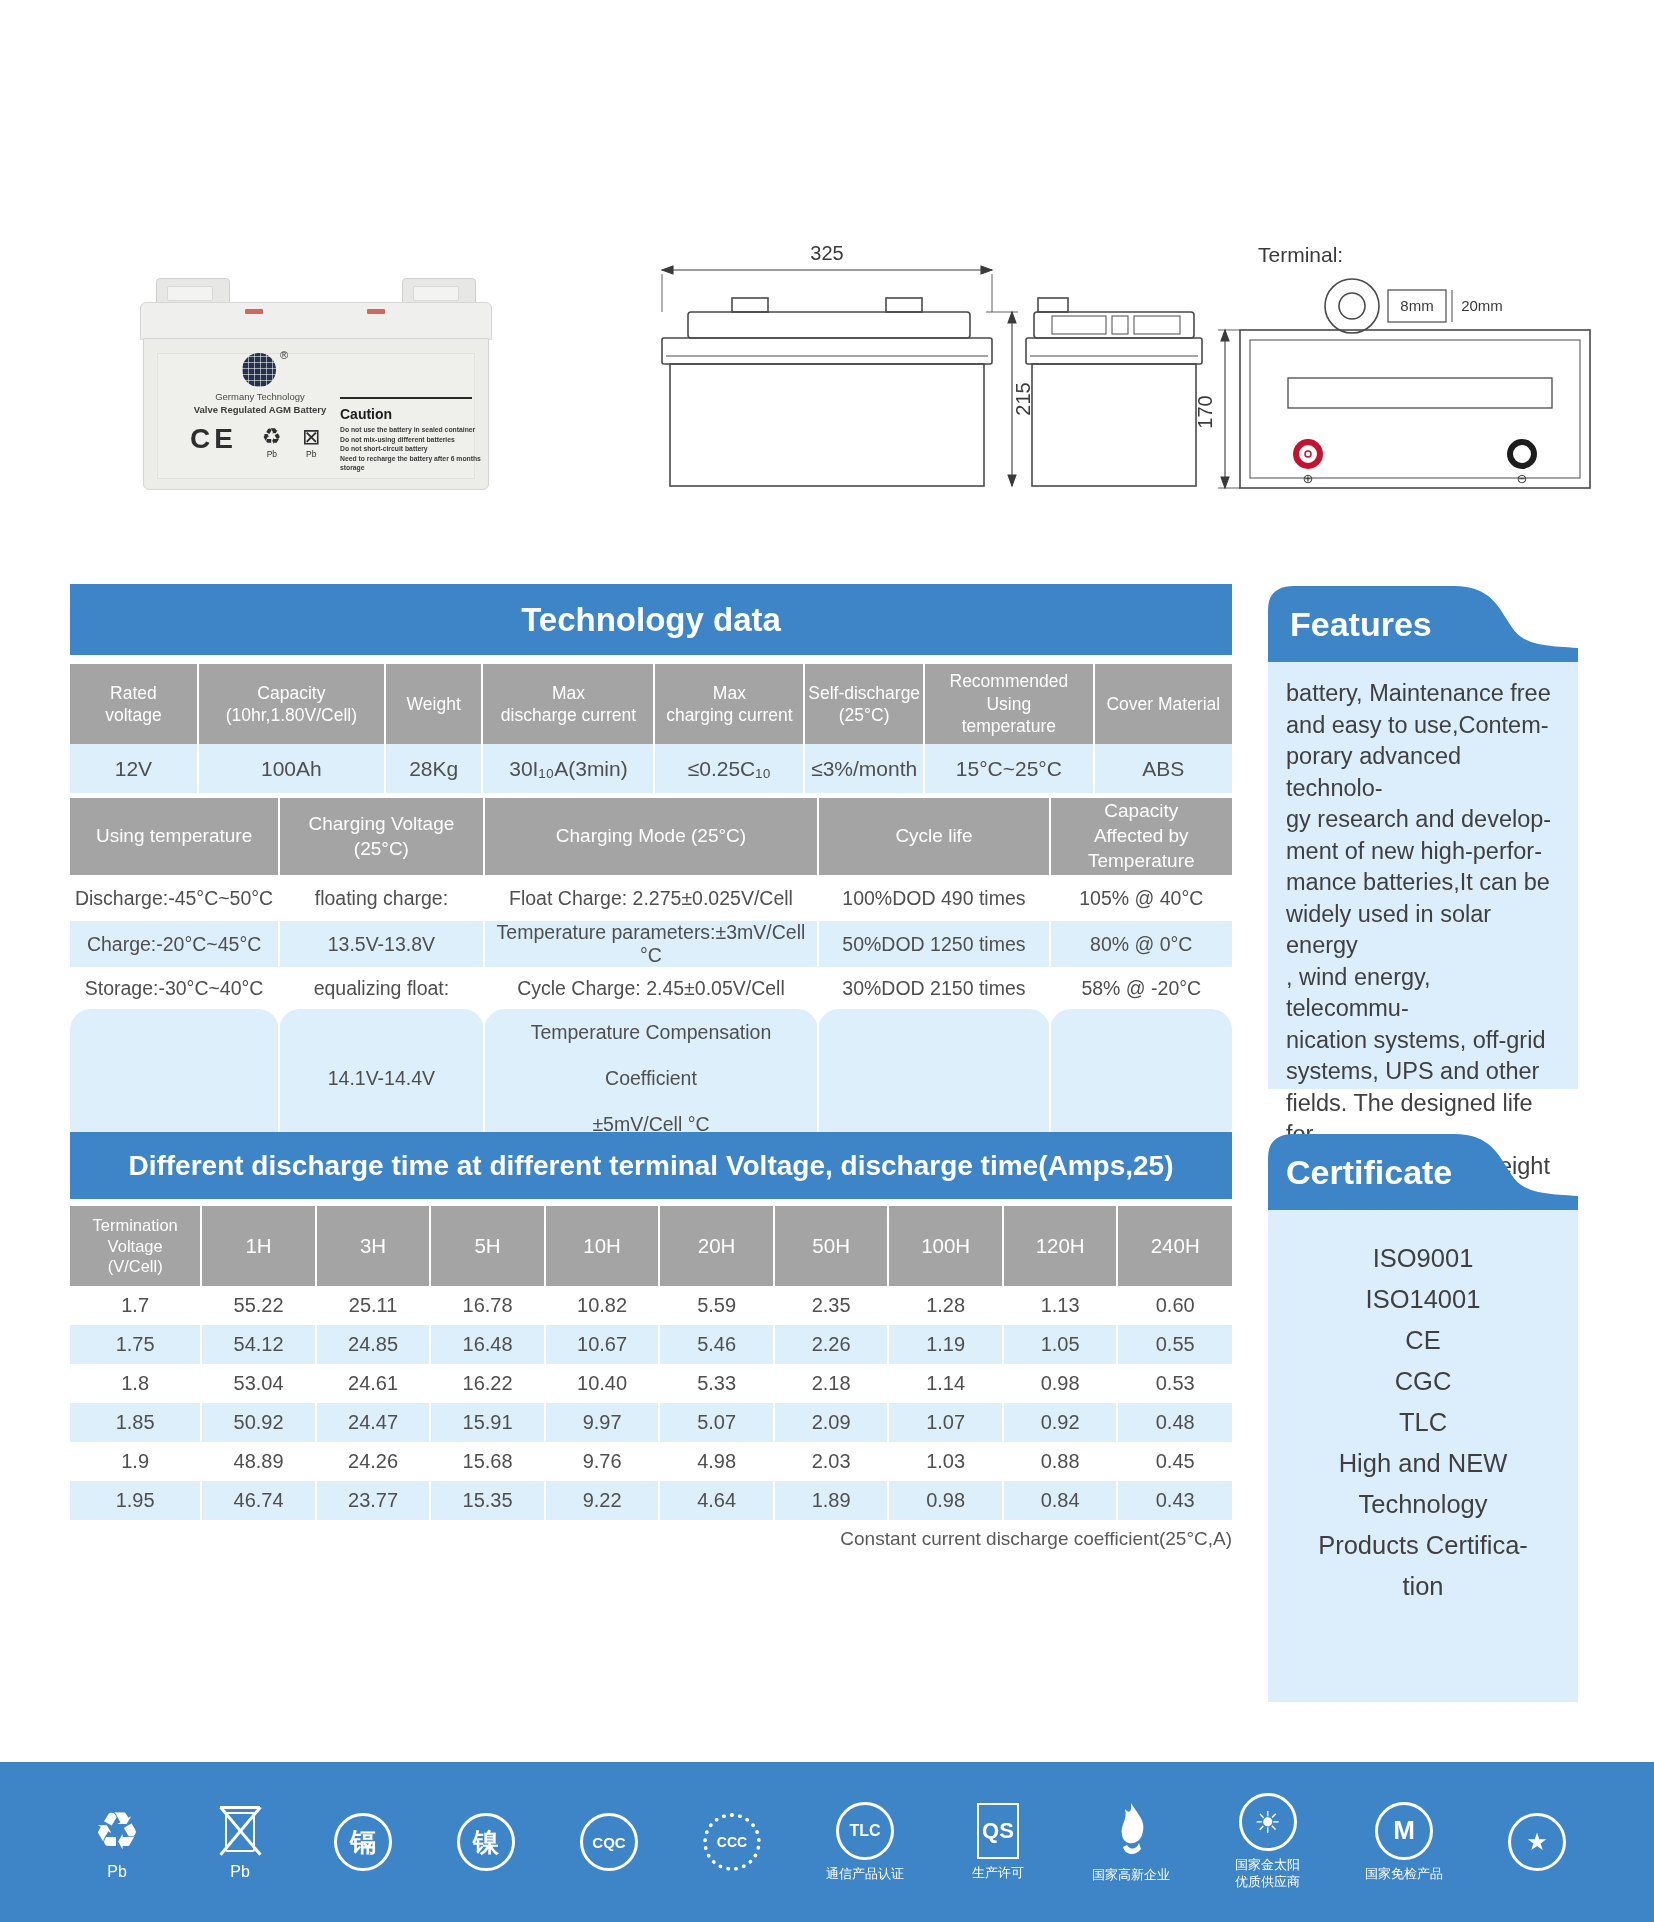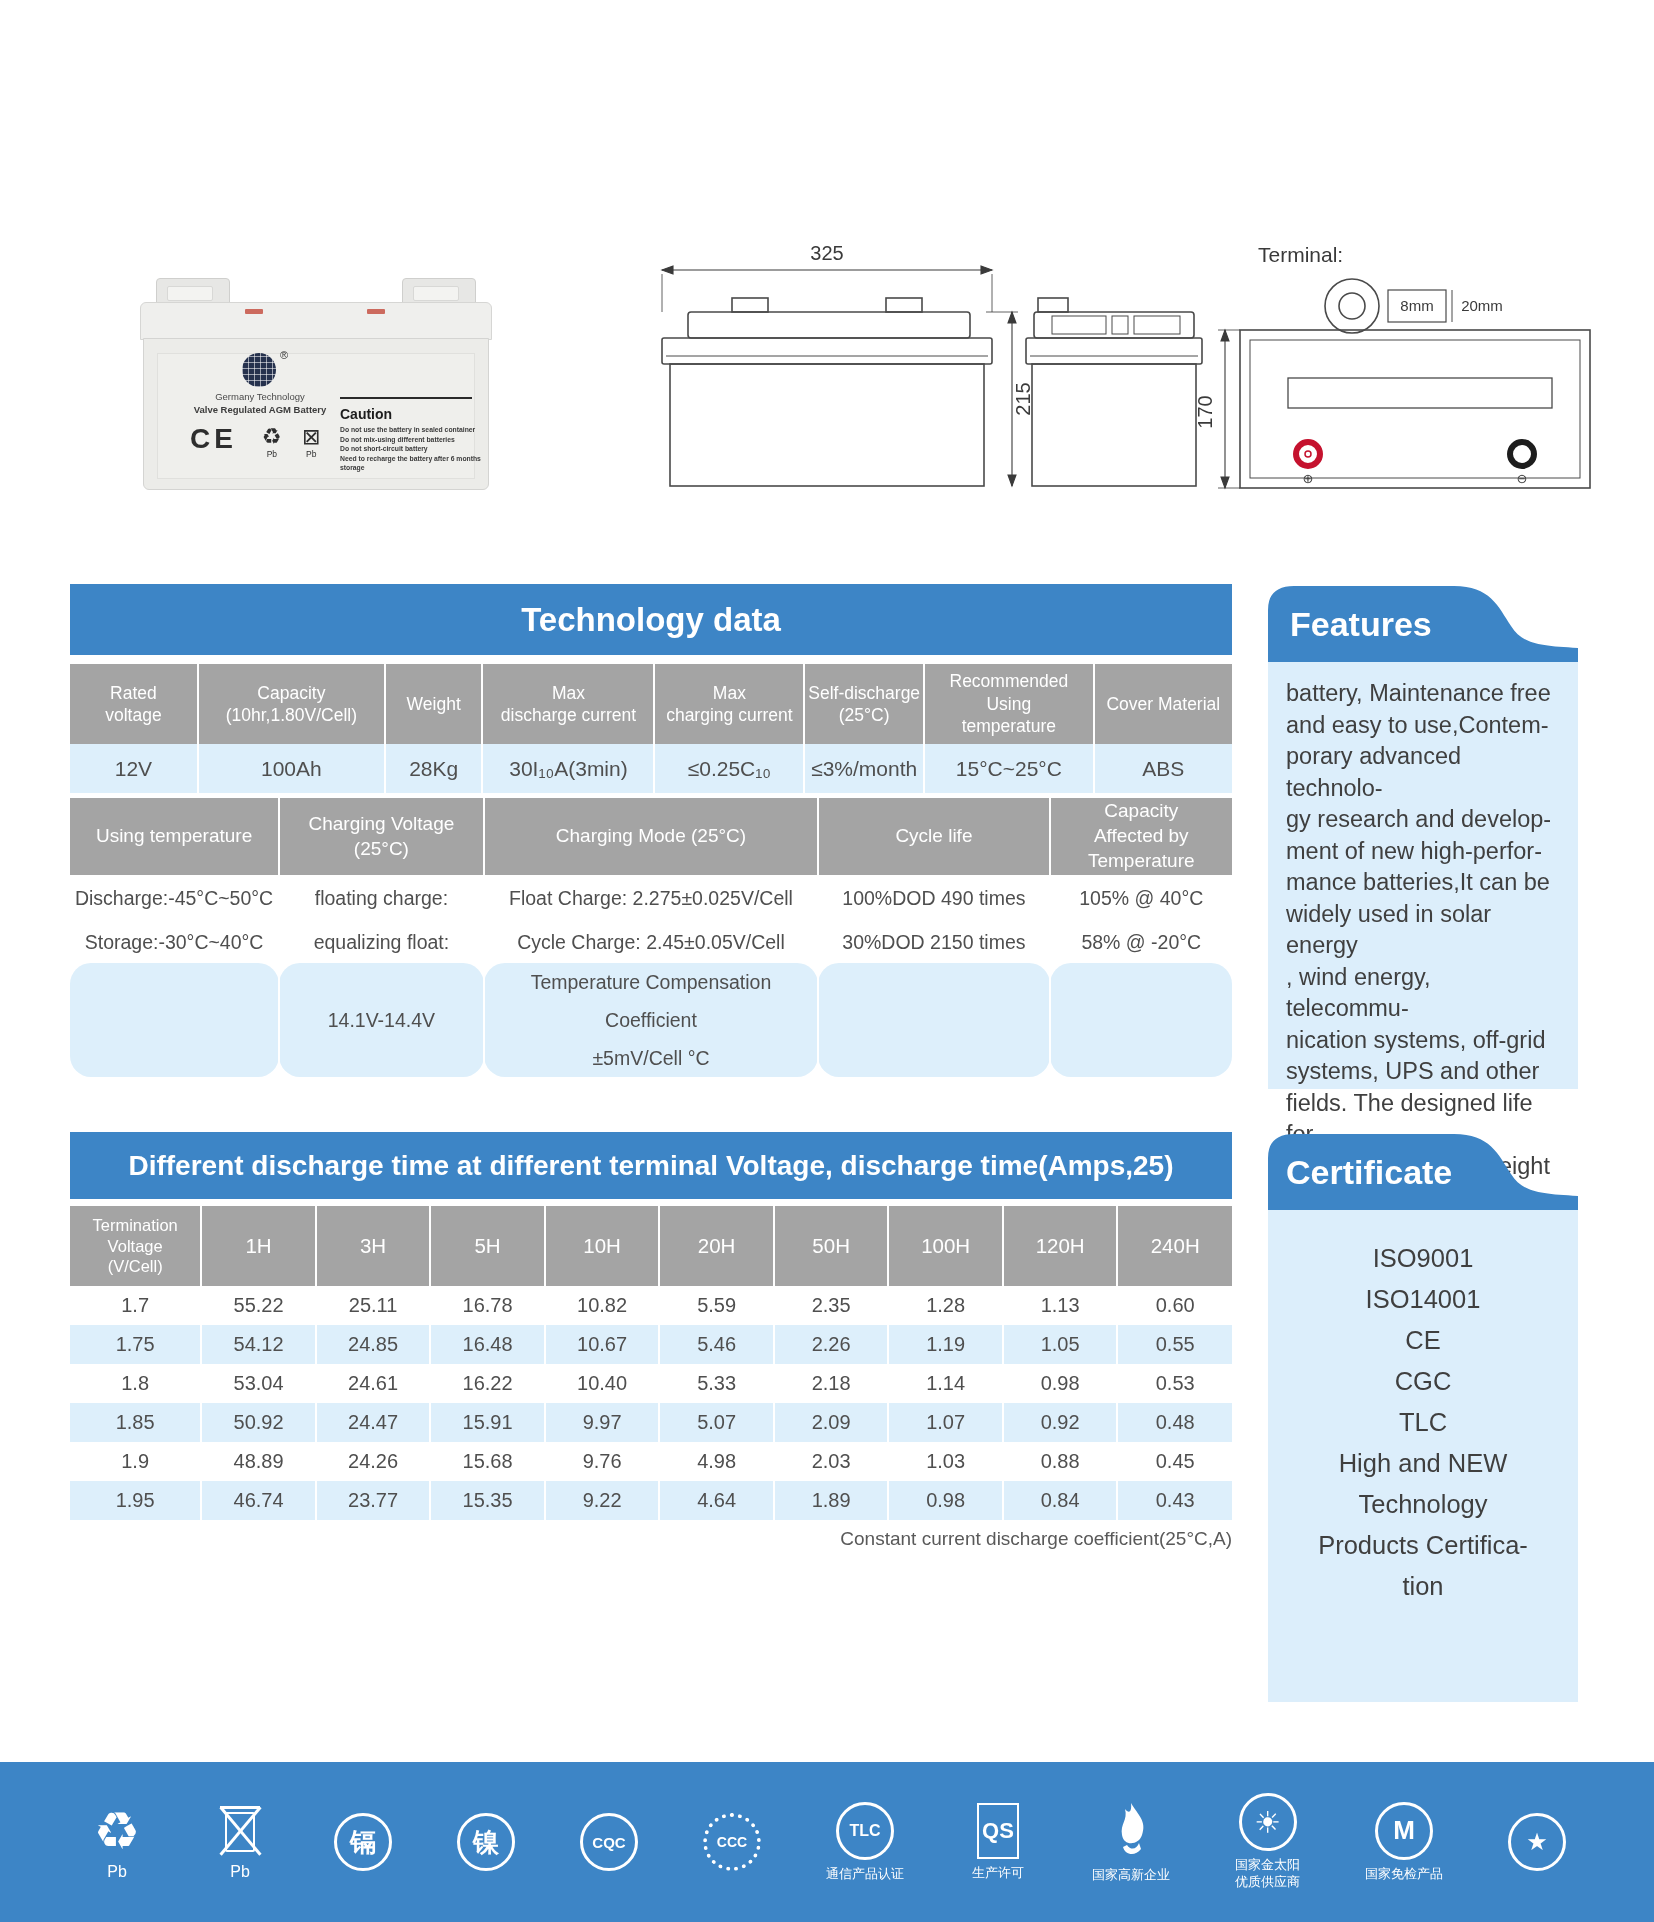--- a/index.html
+++ b/index.html
@@ -59,21 +59,21 @@
   .spec-table td { height:49px; font-size:21px; }
   .spec-table col:nth-child(1){width:11%} .spec-table col:nth-child(2){width:16.1%}
   .spec-table col:nth-child(3){width:8.4%} .spec-table col:nth-child(4){width:14.8%}
   .spec-table col:nth-child(5){width:12.9%} .spec-table col:nth-child(6){width:10.3%}
   .spec-table col:nth-child(7){width:14.6%} .spec-table col:nth-child(8){width:11.9%}
 
   .detail-table { left:70px; top:798px; }
   .detail-table thead th { height:77px; font-size:19px; line-height:1.3; }
   .detail-table td { font-size:19.5px; }
   .detail-table tr.dr0 td { height:46px; } .detail-table tr.dr1 td { height:46px; }
-  .detail-table tr.dr2 td { height:42px; } .detail-table tr.dr3 td { height:88px; line-height:38px;border-radius:21px; }
+  .detail-table tr.dr2 td { height:42px; } .detail-table tr.dr3 td { height:88px; line-height:46px;border-radius:21px; }
   .detail-table col:nth-child(1){width:18%} .detail-table col:nth-child(2){width:17.6%}
   .detail-table col:nth-child(3){width:28.8%} .detail-table col:nth-child(4){width:19.9%}
   .detail-table col:nth-child(5){width:15.7%}
 
   .dis-table { left:70px; top:1206px; }
   .dis-table thead th { height:80px; font-size:20.5px; }
   .dis-table thead th.small { font-size:16.5px; line-height:1.25; }
   .dis-table td { height:39px; font-size:20px; }
   .dis-table col:nth-child(1){width:11.3%}
 
@@ -268,20 +268,27 @@
 Temperature</th>
         </tr>
       </thead>
     <tbody id="detail-body">
         <tr class="dr0">
           <td>Discharge:-45°C~50°C</td>
           <td>floating charge:</td>
           <td>Float Charge: 2.275±0.025V/Cell</td>
           <td>100%DOD 490 times</td>
           <td>105% @ 40°C</td>
+        </tr>
+        <tr class="dr1 r-blue">
+          <td>Charge:-20°C~45°C</td>
+          <td>13.5V-13.8V</td>
+          <td>Temperature parameters:±3mV/Cell °C</td>
+          <td>50%DOD 1250 times</td>
+          <td>80% @ 0°C</td>
         </tr>
         <tr class="dr2">
           <td>Storage:-30°C~40°C</td>
           <td>equalizing float:</td>
           <td>Cycle Charge: 2.45±0.05V/Cell</td>
           <td>30%DOD 2150 times</td>
           <td>58% @ -20°C</td>
         </tr>
         <tr class="dr3 r-blue">
           <td></td>

